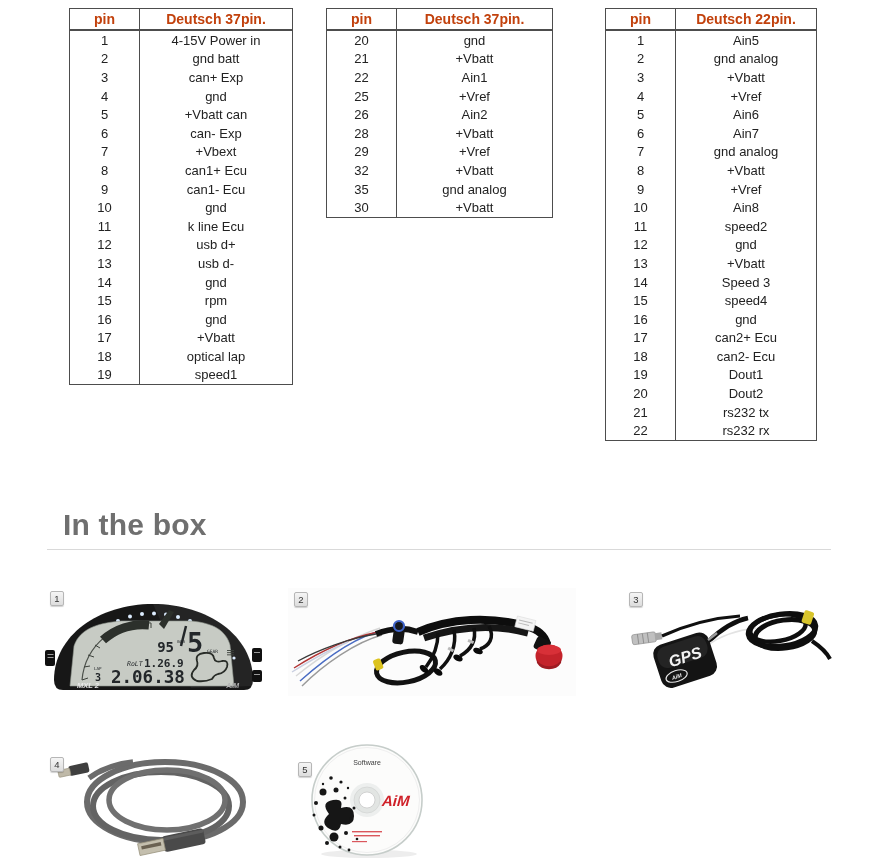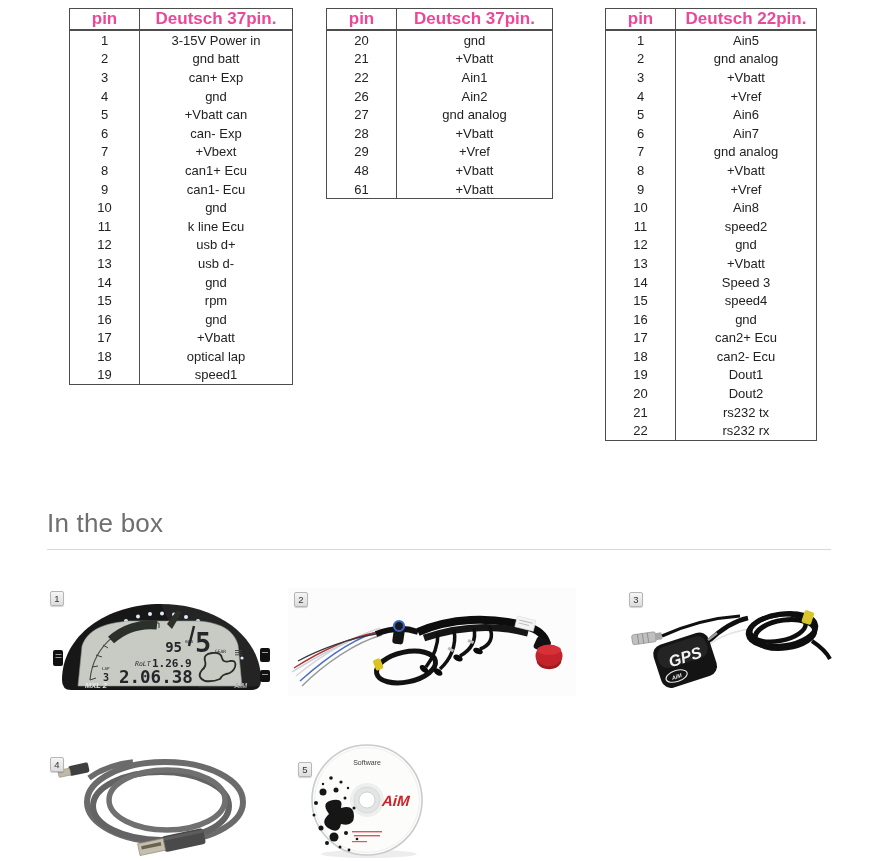--- a/index.html
+++ b/index.html
@@ -9,33 +9,33 @@
   }
   
   table.pintable {
     position:absolute; top:8px; border-collapse:collapse; table-layout:fixed;
     background:#fff; border:1.5px solid #4d4d4d;
   }
   table.pintable th, table.pintable td {
     padding:0; text-align:center; vertical-align:middle; overflow:hidden; white-space:nowrap;
   }
   table.pintable th {
-    height:20px; font-size:17px; font-weight:bold; color:#ec4899;
+    height:20px; font-size:14px; font-weight:bold; color:#c2410c;
     border-bottom:2px solid #4d4d4d;
   }
   table.pintable td { height:18.6px; font-size:13px; color:#222; }
   table.pintable th:first-child, table.pintable td:first-child { border-right:1.4px solid #4d4d4d; }
   #table-1 { left:69px;  width:224px; }
   #table-2 { left:326px; width:227px; }
   #table-3 { left:605px; width:212px; }
   #table-1 col.c-pin, #table-2 col.c-pin, #table-3 col.c-pin { width:70px; }
 
   
   .section-title {
-    position:absolute; left:47px; top:508px; font-size:26px; font-weight:400;
+    position:absolute; left:63px; top:508px; font-size:30px; font-weight:700;
     color:#6f6f6f; letter-spacing:.2px;
   }
   .section-rule {
     position:absolute; left:47px; top:549px; width:784px; height:1px;
     background:#d9d9d9;
   }
 
   
   .item-badge {
     position:absolute; width:14px; height:15px; box-sizing:border-box;
@@ -59,21 +59,21 @@
       </colgroup>
   <thead>
         <tr>
           <th>pin</th>
           <th>Deutsch 37pin.</th>
         </tr>
       </thead>
       <tbody>
         <tr>
           <td>1</td>
-          <td>3-15V Power in</td>
+          <td>4-15V Power in</td>
         </tr>
         <tr>
           <td>2</td>
           <td>gnd batt</td>
         </tr>
         <tr>
           <td>3</td>
           <td>can+ Exp</td>
         </tr>
         <tr>
@@ -160,41 +160,45 @@
         </tr>
         <tr>
           <td>21</td>
           <td>+Vbatt</td>
         </tr>
         <tr>
           <td>22</td>
           <td>Ain1</td>
         </tr>
         <tr>
+          <td>25</td>
+          <td>+Vref</td>
+        </tr>
+        <tr>
           <td>26</td>
           <td>Ain2</td>
         </tr>
         <tr>
-          <td>27</td>
-          <td>gnd analog</td>
-        </tr>
-        <tr>
           <td>28</td>
           <td>+Vbatt</td>
         </tr>
         <tr>
           <td>29</td>
           <td>+Vref</td>
         </tr>
         <tr>
-          <td>48</td>
-          <td>+Vbatt</td>
-        </tr>
-        <tr>
-          <td>61</td>
+          <td>32</td>
+          <td>+Vbatt</td>
+        </tr>
+        <tr>
+          <td>35</td>
+          <td>gnd analog</td>
+        </tr>
+        <tr>
+          <td>30</td>
           <td>+Vbatt</td>
         </tr>
       </tbody>
     </table>
   <table class="pintable" id="table-3">
     <colgroup>
         <col class="c-pin">
         <col class="c-val">
       </colgroup>
   <thead>
@@ -297,21 +301,21 @@
 
   <div class="section-title">In the box</div>
   <div class="section-rule"></div>
 
   <div class="item-badge" style="left:50px;top:591px;">1</div>
   <div class="item-badge" style="left:294px;top:592px;">2</div>
   <div class="item-badge" style="left:629px;top:592px;">3</div>
   <div class="item-badge" style="left:50px;top:757px;">4</div>
   <div class="item-badge" style="left:298px;top:762px;">5</div>
 
-  <div class="photo" style="left:49px;top:588px;width:225px;height:108px;">
+  <div class="photo" style="left:41px;top:588px;width:225px;height:108px;">
     <svg width="225" height="108" viewBox="0 0 225 108">
 
       <path d="M22,102 Q13,102 13,92 C13,48 57,16 112,16 C167,16 212,48 212,92 Q212,102 203,102 Z" fill="#171717"></path>
       <path d="M112,16 C167,16 212,48 212,92 L212,98 L150,100 Z" fill="#ffffff" opacity="0.06"></path>
 
       <rect x="4" y="62" width="10" height="16" rx="2" fill="#101010"></rect>
       <rect x="6.5" y="66" width="6" height="1" fill="#9a9a9a"></rect>
         <rect x="6.5" y="69" width="6" height="1" fill="#9a9a9a"></rect>
       <rect x="211" y="60" width="10" height="14" rx="2" fill="#101010"></rect>
       <rect x="213" y="64" width="6" height="1" fill="#9a9a9a"></rect>

